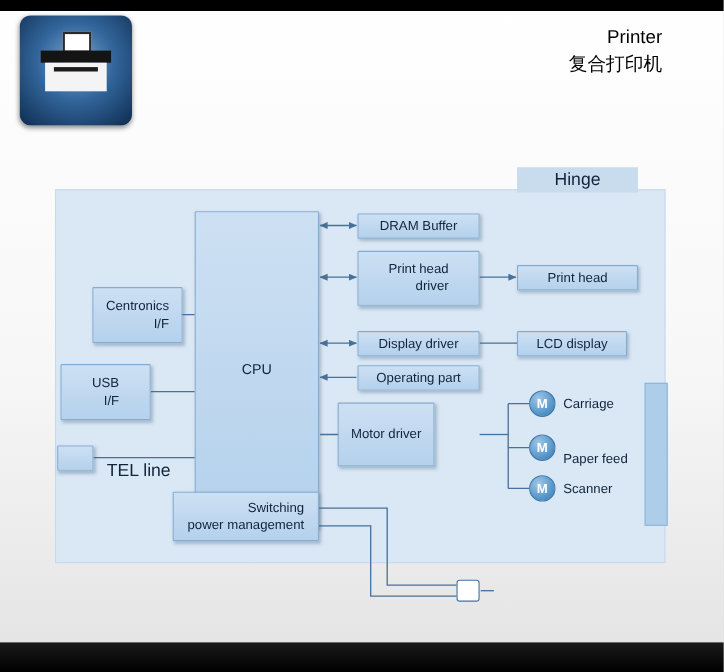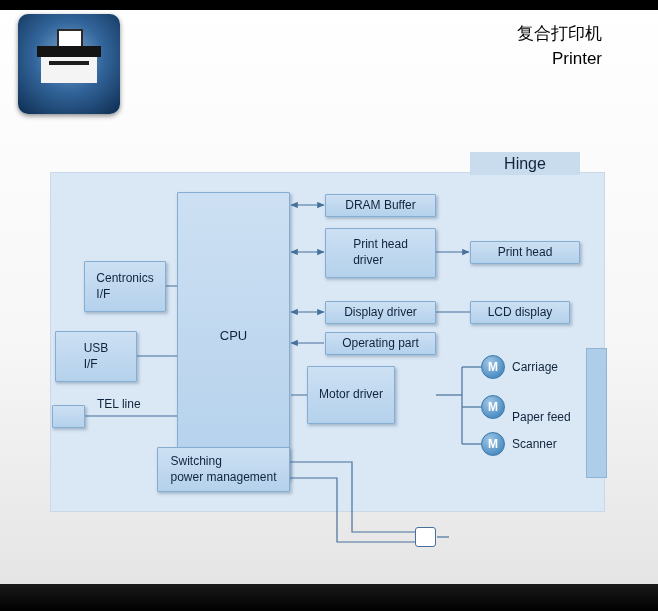--- a/index.html
+++ b/index.html
@@ -31,39 +31,39 @@
     background:#dae7f5; border:1px solid #c9d9ea; z-index:1; }
   .hinge-label { position:absolute; left:470px; top:152px; width:110px; height:23px;
     background:#c9dcee; color:#10243c; font-size:16px; display:flex;
     align-items:center; justify-content:center; z-index:2; }
   .hinge-strip { position:absolute; left:586px; top:348px; width:21px; height:130px;
     background:#aecde8; border:1px solid #8fb4d6; z-index:2; }
 
   .wires { position:absolute; left:0; top:0; z-index:2; pointer-events:none; }
 
   .blk { position:absolute; display:flex; align-items:center; justify-content:center;
-    text-align:left; white-space:pre-line;
+    text-align:right; white-space:pre-line;
     background:linear-gradient(180deg,#cde0f3,#b4d1ec);
     border:1px solid #85add2; color:#10243c; font-size:12px; line-height:1.3;
     box-shadow:1.5px 2px 3px rgba(70,100,130,.35); z-index:3; border-radius:1px; }
 
   .b-cpu        { left:177px; top:192px; width:113px; height:288px; font-size:13px; }
   .b-centronics { left:55px;  top:261px; width:82px;  height:51px;margin-left:29px; }
   .b-usb        { left:55px;  top:331px; width:82px;  height:51px; }
   .b-tel        { left:52px;  top:405px; width:33px;  height:23px; }
   .b-dram       { left:325px; top:194px; width:111px; height:23px; }
   .b-phd        { left:325px; top:228px; width:111px; height:50px; }
   .b-ph         { left:470px; top:241px; width:110px; height:23px; }
   .b-dd         { left:325px; top:301px; width:111px; height:23px; }
   .b-lcd        { left:470px; top:301px; width:100px; height:23px; }
   .b-op         { left:325px; top:332px; width:111px; height:23px; }
   .b-md         { left:307px; top:366px; width:88px; height:58px; }
   .b-sw         { left:157px; top:447px; width:133px; height:45px; }
 
-  .tel-text { position:absolute; left:97px; top:397px; font-size:12px; color:#10243c; z-index:3; }
+  .tel-text { position:absolute; left:97px; top:420px; font-size:16px; color:#10243c; z-index:3; }
 
   .motor { position:absolute; width:24px; height:24px; border-radius:50%;
     background:radial-gradient(circle at 35% 30%, #9fc6e6, #4e8fc4 72%);
     border:1px solid #3c77a8; color:#fff; font-size:12px; font-weight:bold;
     display:flex; align-items:center; justify-content:center; z-index:3; }
   .m1 { left:481px; top:355px; } .m2 { left:481px; top:395px; } .m3 { left:481px; top:432px; }
   .mlabel { position:absolute; left:512px; font-size:12px; color:#10243c; z-index:3; }
   .ml1 { top:360px; } .ml2 { top:400px;margin-top:10px; } .ml3 { top:437px; }
 
   .plug { position:absolute; left:415px; top:527px; width:21px; height:20px;
@@ -77,22 +77,22 @@
   <div class="topbar"></div>
 
   <div class="appicon">
     <div class="p-paper"></div>
     <div class="p-bar"></div>
     <div class="p-body"></div>
     <div class="p-slot"></div>
   </div>
 
   <div class="title">
+    <div>Printer</div>
     <div>复合打印机</div>
-    <div>Printer</div>
   </div>
 
   <div class="hinge-label">Hinge</div>
 
   <div class="panel"></div>
   <div class="hinge-strip"></div>
 
   <svg class="wires" width="658" height="611" viewBox="0 0 658 611">
     <defs>
       <marker id="ah" viewBox="0 0 8 8" markerWidth="7" markerHeight="7" refX="6.5" refY="3" orient="auto-start-reverse">

